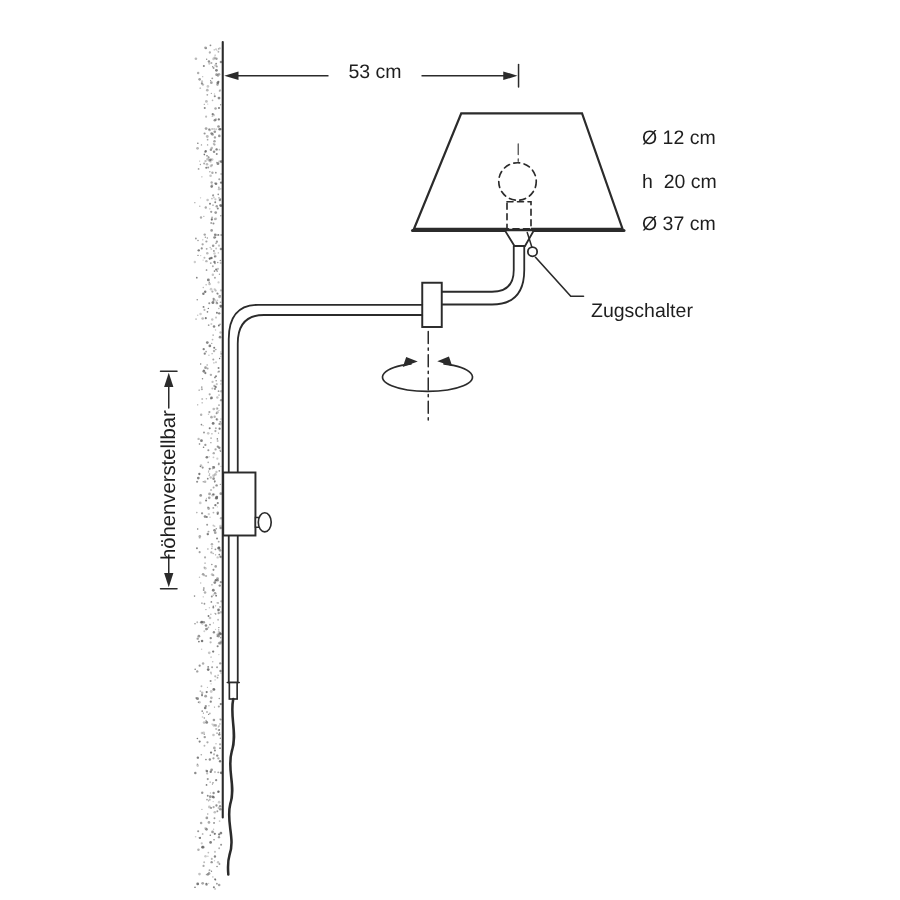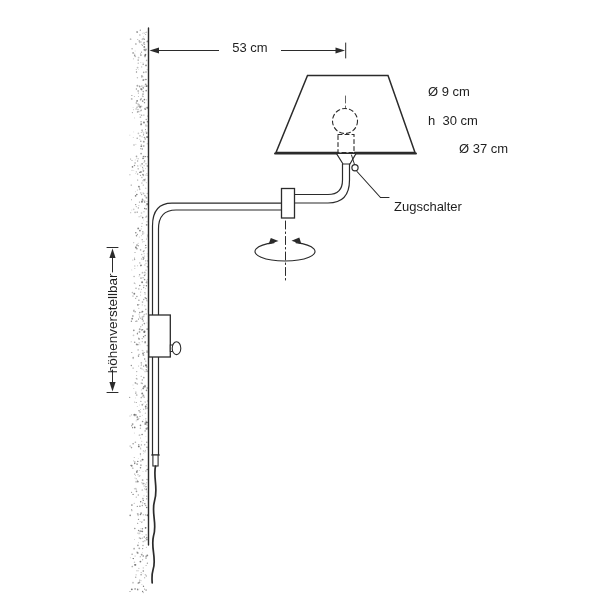--- a/index.html
+++ b/index.html
@@ -6,21 +6,21 @@
   #stage{
     position:relative;width:600px;height:600px;background:#ffffff;
     font-family:"Liberation Sans", sans-serif;color:#1e1e1e;overflow:hidden;
   }
   #linework{position:absolute;left:0;top:0;}
   .lbl{position:absolute;white-space:pre;color:#1e1e1e;line-height:1.1;}
   .dim-lbl{font-size:13px;}
   .dim-53{left:219px;top:41px;width:62px;text-align:center;background:#fff;}
   .dia-top{left:428px;top:85px;}
   .h-mid{left:428px;top:114px;}
-  .dia-bot{left:428px;top:142px;margin-left:31px;}
+  .dia-bot{left:428px;top:142px;}
   .zug{left:394px;top:200px;}
   .v-lbl{
     left:57px;top:316px;width:112px;text-align:center;font-size:13.5px;
     transform:rotate(-90deg);transform-origin:center center;
   }
   .caption{left:354px;top:570px;font-size:22px;letter-spacing:-0.2px;}
 </style>
 </head>
 <body>
 
@@ -872,23 +872,23 @@
         <polygon points="112.5,248.5 109.4,258 115.6,258" fill="#2b2b2b" stroke="none"></polygon>
         <line x1="112.5" y1="370" x2="112.5" y2="388" stroke-width="1"></line>
         <polygon points="112.5,391.5 109.4,382 115.6,382" fill="#2b2b2b" stroke="none"></polygon>
         <line x1="107" y1="392.5" x2="118" y2="392.5" stroke-width="1"></line>
       </g>
     </g>
   </svg>
 
   <div class="lbl dim-lbl dim-53">53 cm</div>
 
-  <div class="lbl dim-lbl dia-top">Ø 9 cm</div>
-
-  <div class="lbl dim-lbl h-mid">h  30 cm</div>
+  <div class="lbl dim-lbl dia-top">Ø 12 cm</div>
+
+  <div class="lbl dim-lbl h-mid">h  20 cm</div>
 
   <div class="lbl dim-lbl dia-bot">Ø 37 cm</div>
 
   <div class="lbl dim-lbl zug">Zugschalter</div>
 
   <div class="lbl v-lbl">höhenverstellbar</div>
 
 </div>
 
 </body></html>

